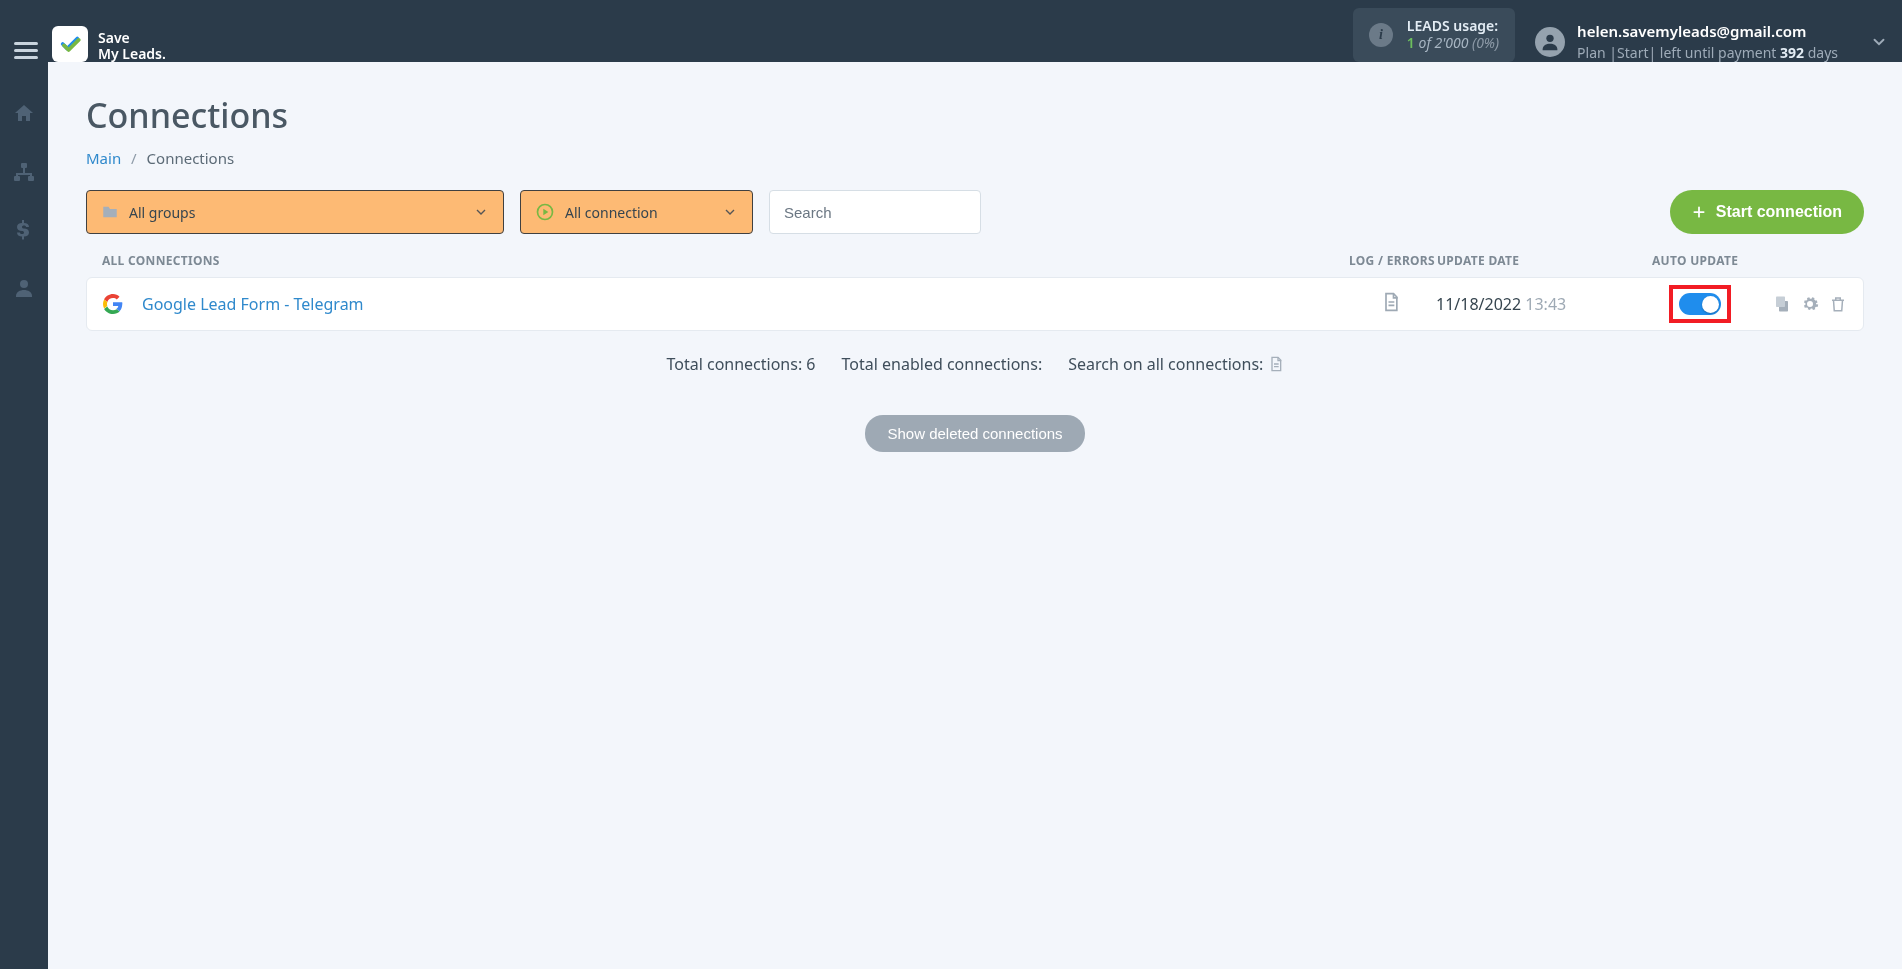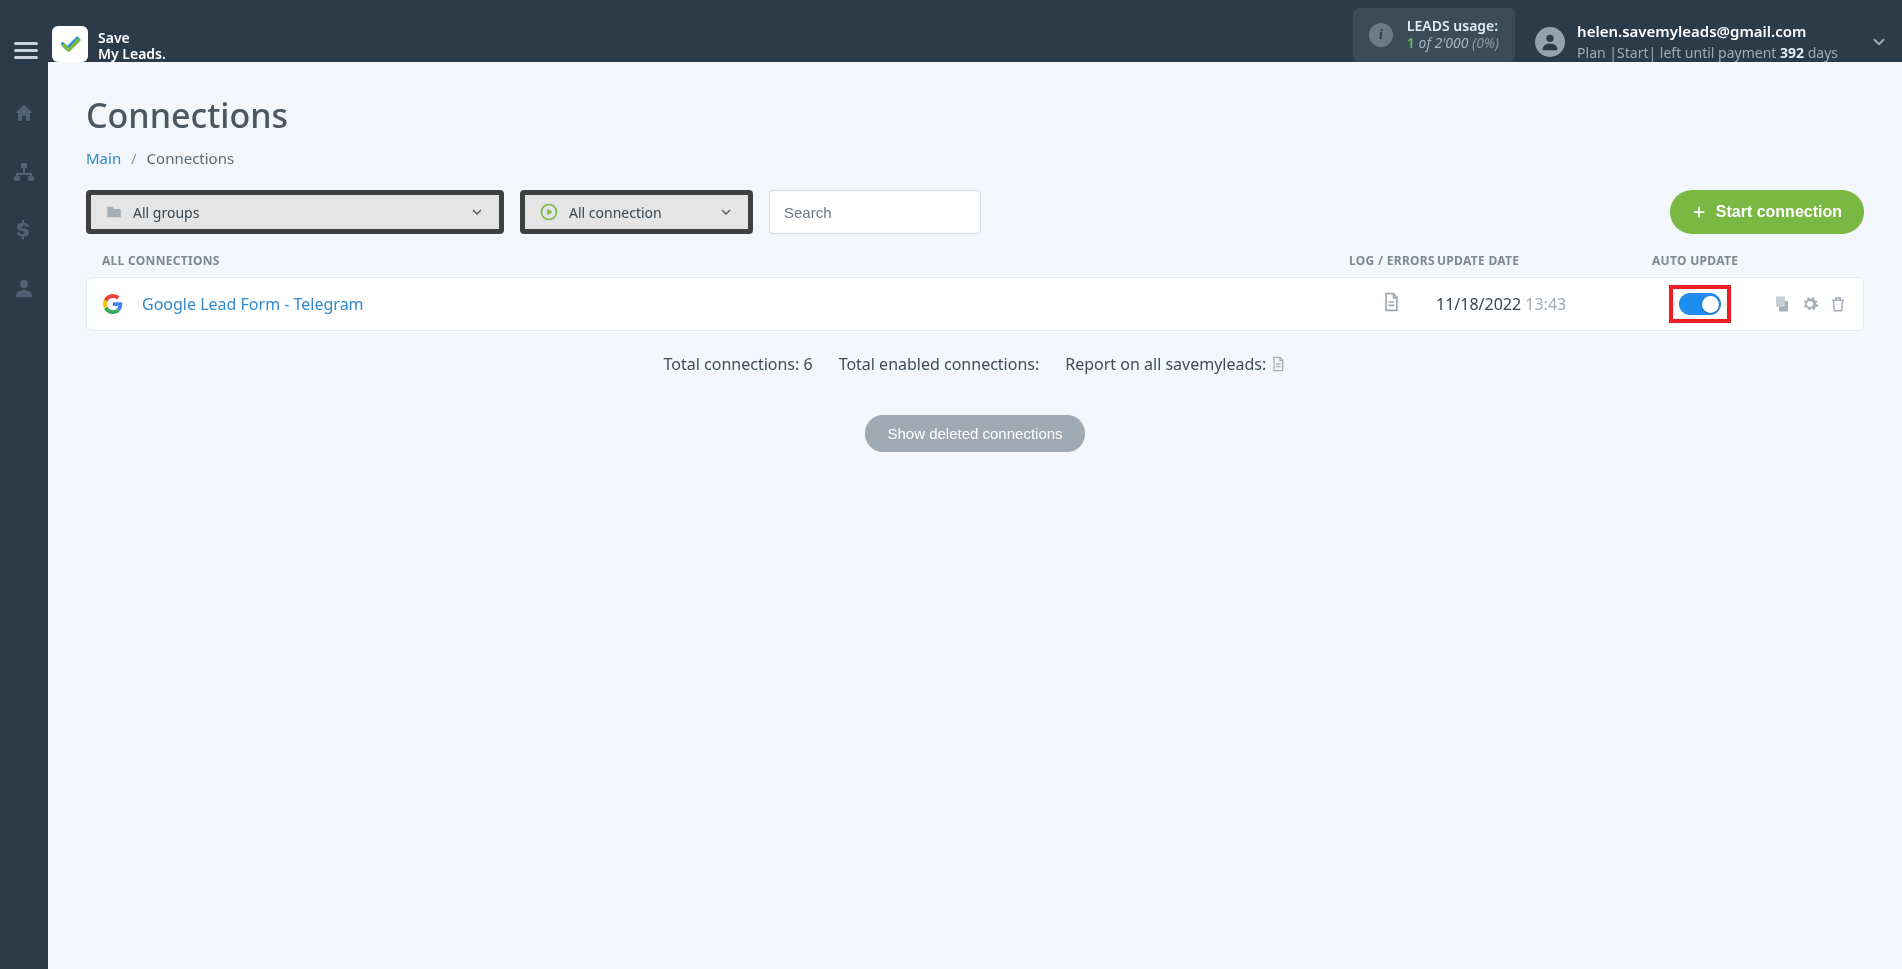--- a/index.html
+++ b/index.html
@@ -26,21 +26,21 @@
 .chev{margin-left:20px}
 .shell{display:flex;height:calc(100vh - 62px)}
 .sidebar{width:48px;background:#2b3b4a;display:flex;flex-direction:column;align-items:center;padding-top:40px;gap:34px}
 .sidebar .nav-icon{width:24px;height:24px;color:#4f6275;cursor:pointer}
 .main{flex:1;padding:30px 38px;min-width:0}
 .page-title{font-size:34px;font-weight:500;color:#4a5864;margin-bottom:10px}
 .breadcrumb{font-size:15px;color:#5c6b77;margin-bottom:22px}
 .breadcrumb a{color:#2f89cc;text-decoration:none}
 .breadcrumb .sep{color:#8d9aa7;margin:0 6px}
 .filters{display:flex;gap:16px;margin-bottom:18px;align-items:center}
-.sel{height:44px;background:#e5e5e5;border:5px solid #404040;border-radius:4px;display:flex;align-items:center;padding:0 14px;gap:10px;cursor:pointer;min-width:212px;position:relative}
+.sel{height:44px;background:#fdba74;border:1px solid #404040;border-radius:4px;display:flex;align-items:center;padding:0 14px;gap:10px;cursor:pointer;min-width:212px;position:relative}
 .sel.groups{width:418px}
 .sel.conn{width:233px}
 .sel .caret{margin-left:auto;color:#555}
 .search{height:44px;width:212px;background:#fff;border:1px solid #d6dee5;border-radius:4px;padding:0 14px;font-size:15px;color:#1d4ed8}
 .search::placeholder{color:#6b7783}
 .create-btn{margin-left:auto;height:44px;padding:0 22px;background:#78b843;color:#fff;border:none;border-radius:22px;font-size:16px;font-weight:600;display:flex;align-items:center;gap:10px;cursor:pointer}
 .th-row{display:flex;align-items:center;padding:0 10px;margin-bottom:8px;color:#7d8994;font-size:12px;font-weight:700;letter-spacing:0.3px}
 .th-row .c-name{flex:1;padding-left:6px}
 .th-row .c-log{width:90px;text-align:center}
 .th-row .c-date{width:215px;text-align:left}
@@ -219,21 +219,21 @@
         <svg class="act-ic" width="18" height="18" viewBox="0 0 24 24" fill="none" stroke="currentColor" stroke-width="2">
             <path d="M4 7h16M9 7V4h6v3M6 7l1 14h10l1-14"></path>
           </svg>
       </div>
     </div>
 
     <div class="summary">
       <span>Total connections: 6</span>
       <span>Total enabled connections:</span>
       <span>
-        <span>Report on all savemyleads:</span>
+        <span>Search on all connections:</span>
         <svg class="doc-icon" width="16" height="16" viewBox="0 0 24 24" fill="none" stroke="currentColor" stroke-width="2" style="vertical-align:-2px">
             <path d="M6 2h9l4 4v16H6z"></path>
             <path d="M15 2v5h5"></path>
             <path d="M9 12h7M9 16h7"></path>
           </svg>
       </span>
     </div>
 
     <button class="del-btn">Show deleted connections</button>
   </div>

